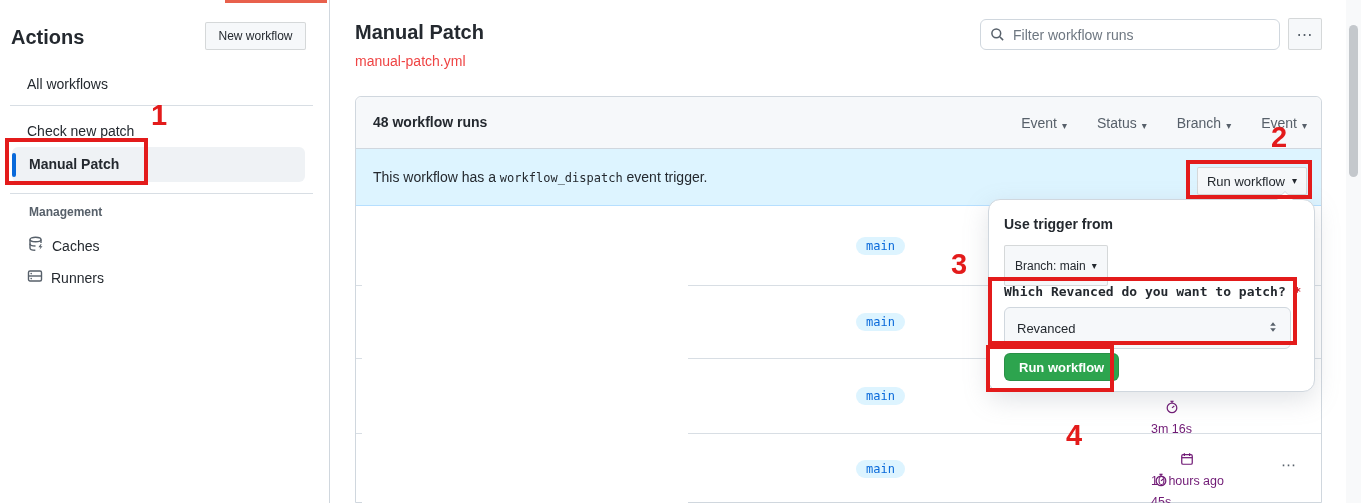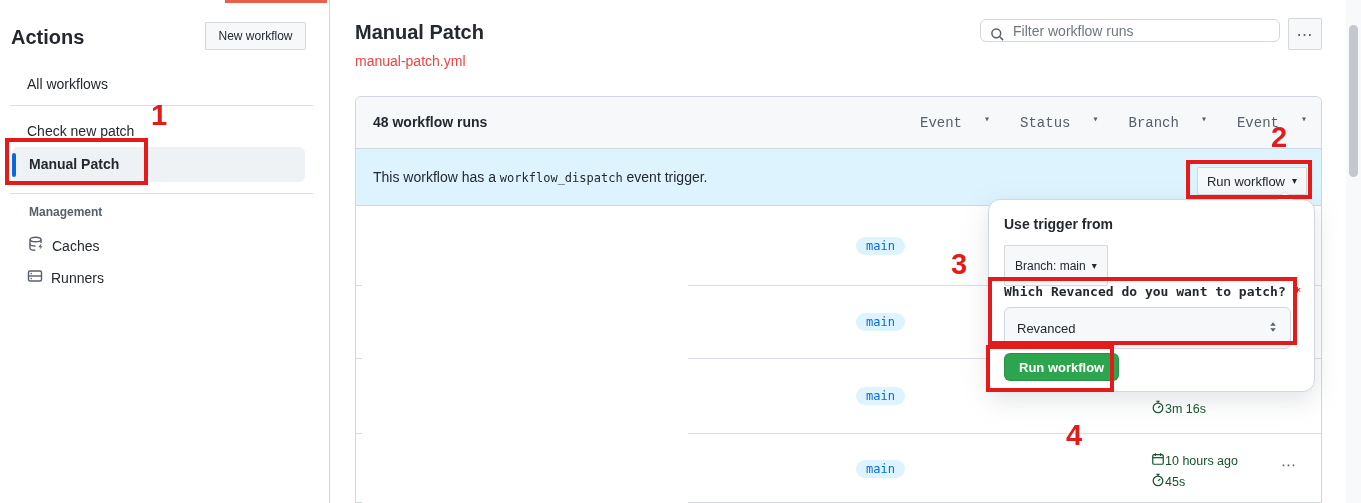--- a/index.html
+++ b/index.html
@@ -21,48 +21,48 @@
   .sb-selected { position:absolute; left:12px; top:147px; width:293px; height:35px; background:#eff2f5; border-radius:6px; }
   .sb-accent { position:absolute; left:12px; top:153px; width:4px; height:24px; background:#0969da; border-radius:3px; z-index:1; }
   .sb-selected-label { position:absolute; left:29px; top:156px; font-size:14px; font-weight:700; z-index:1; }
   .sb-mgmt { position:absolute; left:29px; top:205px; font-size:12px; font-weight:700; color:#57606a; }
   .sb-iconrow { position:absolute; display:flex; align-items:center; gap:8px; font-size:14px; cursor:pointer; color:#24292f; }
   .sb-iconrow svg { color:#57606a; }
 
   
   .page-title { position:absolute; left:355px; top:21px; font-size:20px; font-weight:600; }
   .wf-link { position:absolute; left:355px; top:53px; font-size:14px; color:#ef4444; text-decoration:none; cursor:pointer; }
-  .filter-wrap { position:absolute; left:980px; top:19px; width:300px; height:23px; }
+  .filter-wrap { position:absolute; left:980px; top:19px; width:300px; height:31px; }
   .filter-wrap svg { position:absolute; left:10px; top:8px; color:#57606a; }
   .filter-input { width:100%; height:100%; border:1px solid #d0d7de; border-radius:6px; padding:0 10px 0 32px;
     font-size:14px; font-family:"Liberation Sans", sans-serif; color:#24292f; background:#fff; outline:none; }
   .filter-input::placeholder { color:#6e7781; }
   .kebab-btn { position:absolute; left:1288px; top:18px; width:34px; height:32px; font-size:16px; color:#57606a; letter-spacing:1px; }
 
   
   .card { position:absolute; left:355px; top:96px; width:967px; height:407px;
     border:1px solid #d0d7de; border-radius:6px 6px 0 0; background:#fff; }
   .card-header { position:absolute; left:0; top:0; width:100%; height:52px; background:#f6f8fa;
     border-bottom:1px solid #d0d7de; border-radius:6px 6px 0 0; }
   .runs-count { position:absolute; left:17px; top:17px; font-size:14px; font-weight:700; }
   .filters { position:absolute; right:14px; top:0; height:52px; display:flex; align-items:center; gap:30px; }
-  .filter-dd { font-size:14px; color:#57606a; cursor:pointer; display:flex; align-items:flex-start; gap:22px;font-family:Liberation Mono, monospace; }
+  .filter-dd { font-size:14px; color:#57606a; cursor:pointer; display:flex; align-items:flex-end; gap:5px; }
   .caret { font-size:10px; line-height:1; }
 
   .banner { position:absolute; left:0; top:52px; width:100%; height:57px; background:#ddf4ff;
     border-bottom:1px solid #b6dfff; }
   .banner-text { position:absolute; left:17px; top:20px; font-size:14px; }
   .banner-text .code { font-family:"DejaVu Sans Mono", monospace; font-size:12px; }
   .run-wf-top { position:absolute; left:841px; top:18px; width:110px; height:28px; font-size:13px; font-weight:500; gap:7px; }
 
   .row { position:absolute; left:0; width:100%; border-bottom:1px solid #d8dee4; }
   .branch-pill { position:absolute; left:500px; top:50%; transform:translateY(-50%);
     background:#ddf4ff; color:#0969da; font-family:"DejaVu Sans Mono", monospace; font-size:12px;
     padding:2px 10px; border-radius:2em; cursor:pointer; }
-  .meta { position:absolute; display:flex; align-items:center; font-size:12.5px; color:#14532d; }
+  .meta { position:absolute; display:flex; align-items:center; gap:5px; font-size:12.5px; color:#701a75;flex-direction:column; }
   .row-kebab { position:absolute; left:925px; top:22px; font-size:15px; color:#57606a; letter-spacing:1px; cursor:pointer; }
 
   .redacted { position:absolute; left:362px; top:206px; width:326px; height:297px; background:#fff; z-index:2; }
 
   
   .panel { position:absolute; left:988px; top:199px; width:327px; height:193px; background:#fff;
     border:1px solid #d0d7de; border-radius:12px; box-shadow:0 8px 24px rgba(140,149,159,0.25); z-index:5; }
   .panel::before { content:""; position:absolute; right:20px; top:-9px; border:9px solid transparent;
     border-bottom:9px solid #d0d7de; border-top:none; }
   .panel::after { content:""; position:absolute; right:21px; top:-8px; border:8px solid transparent;

